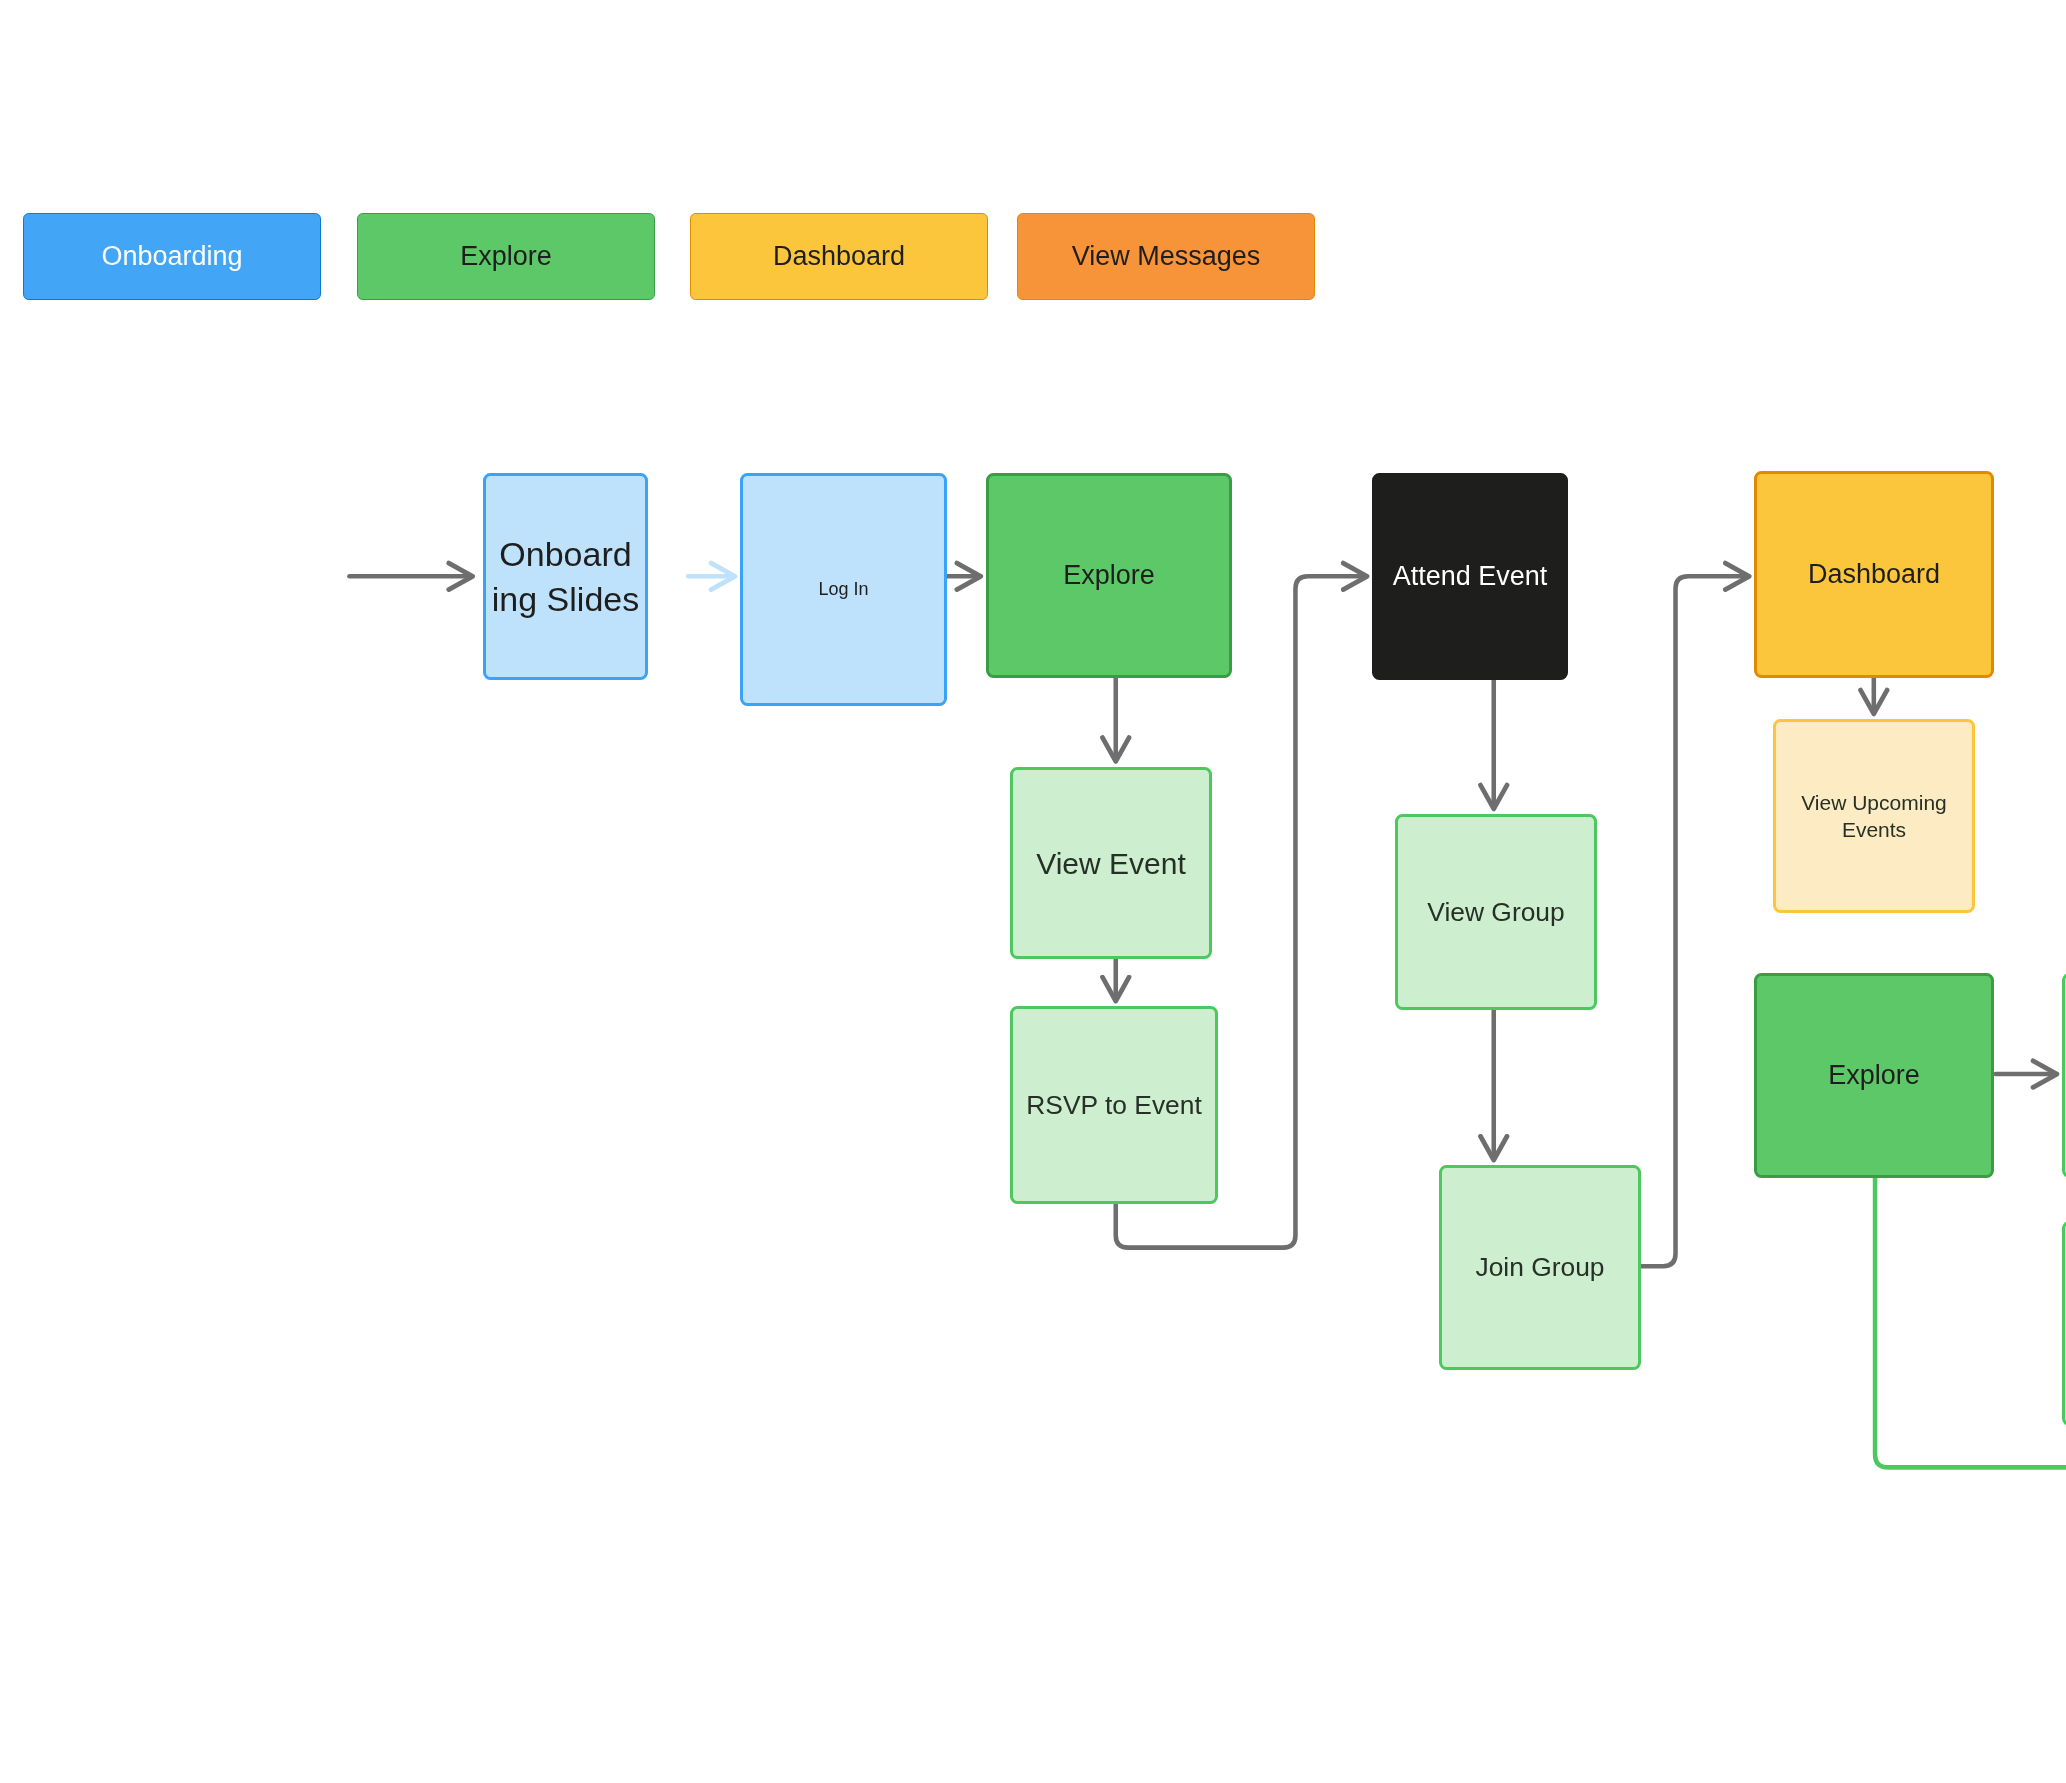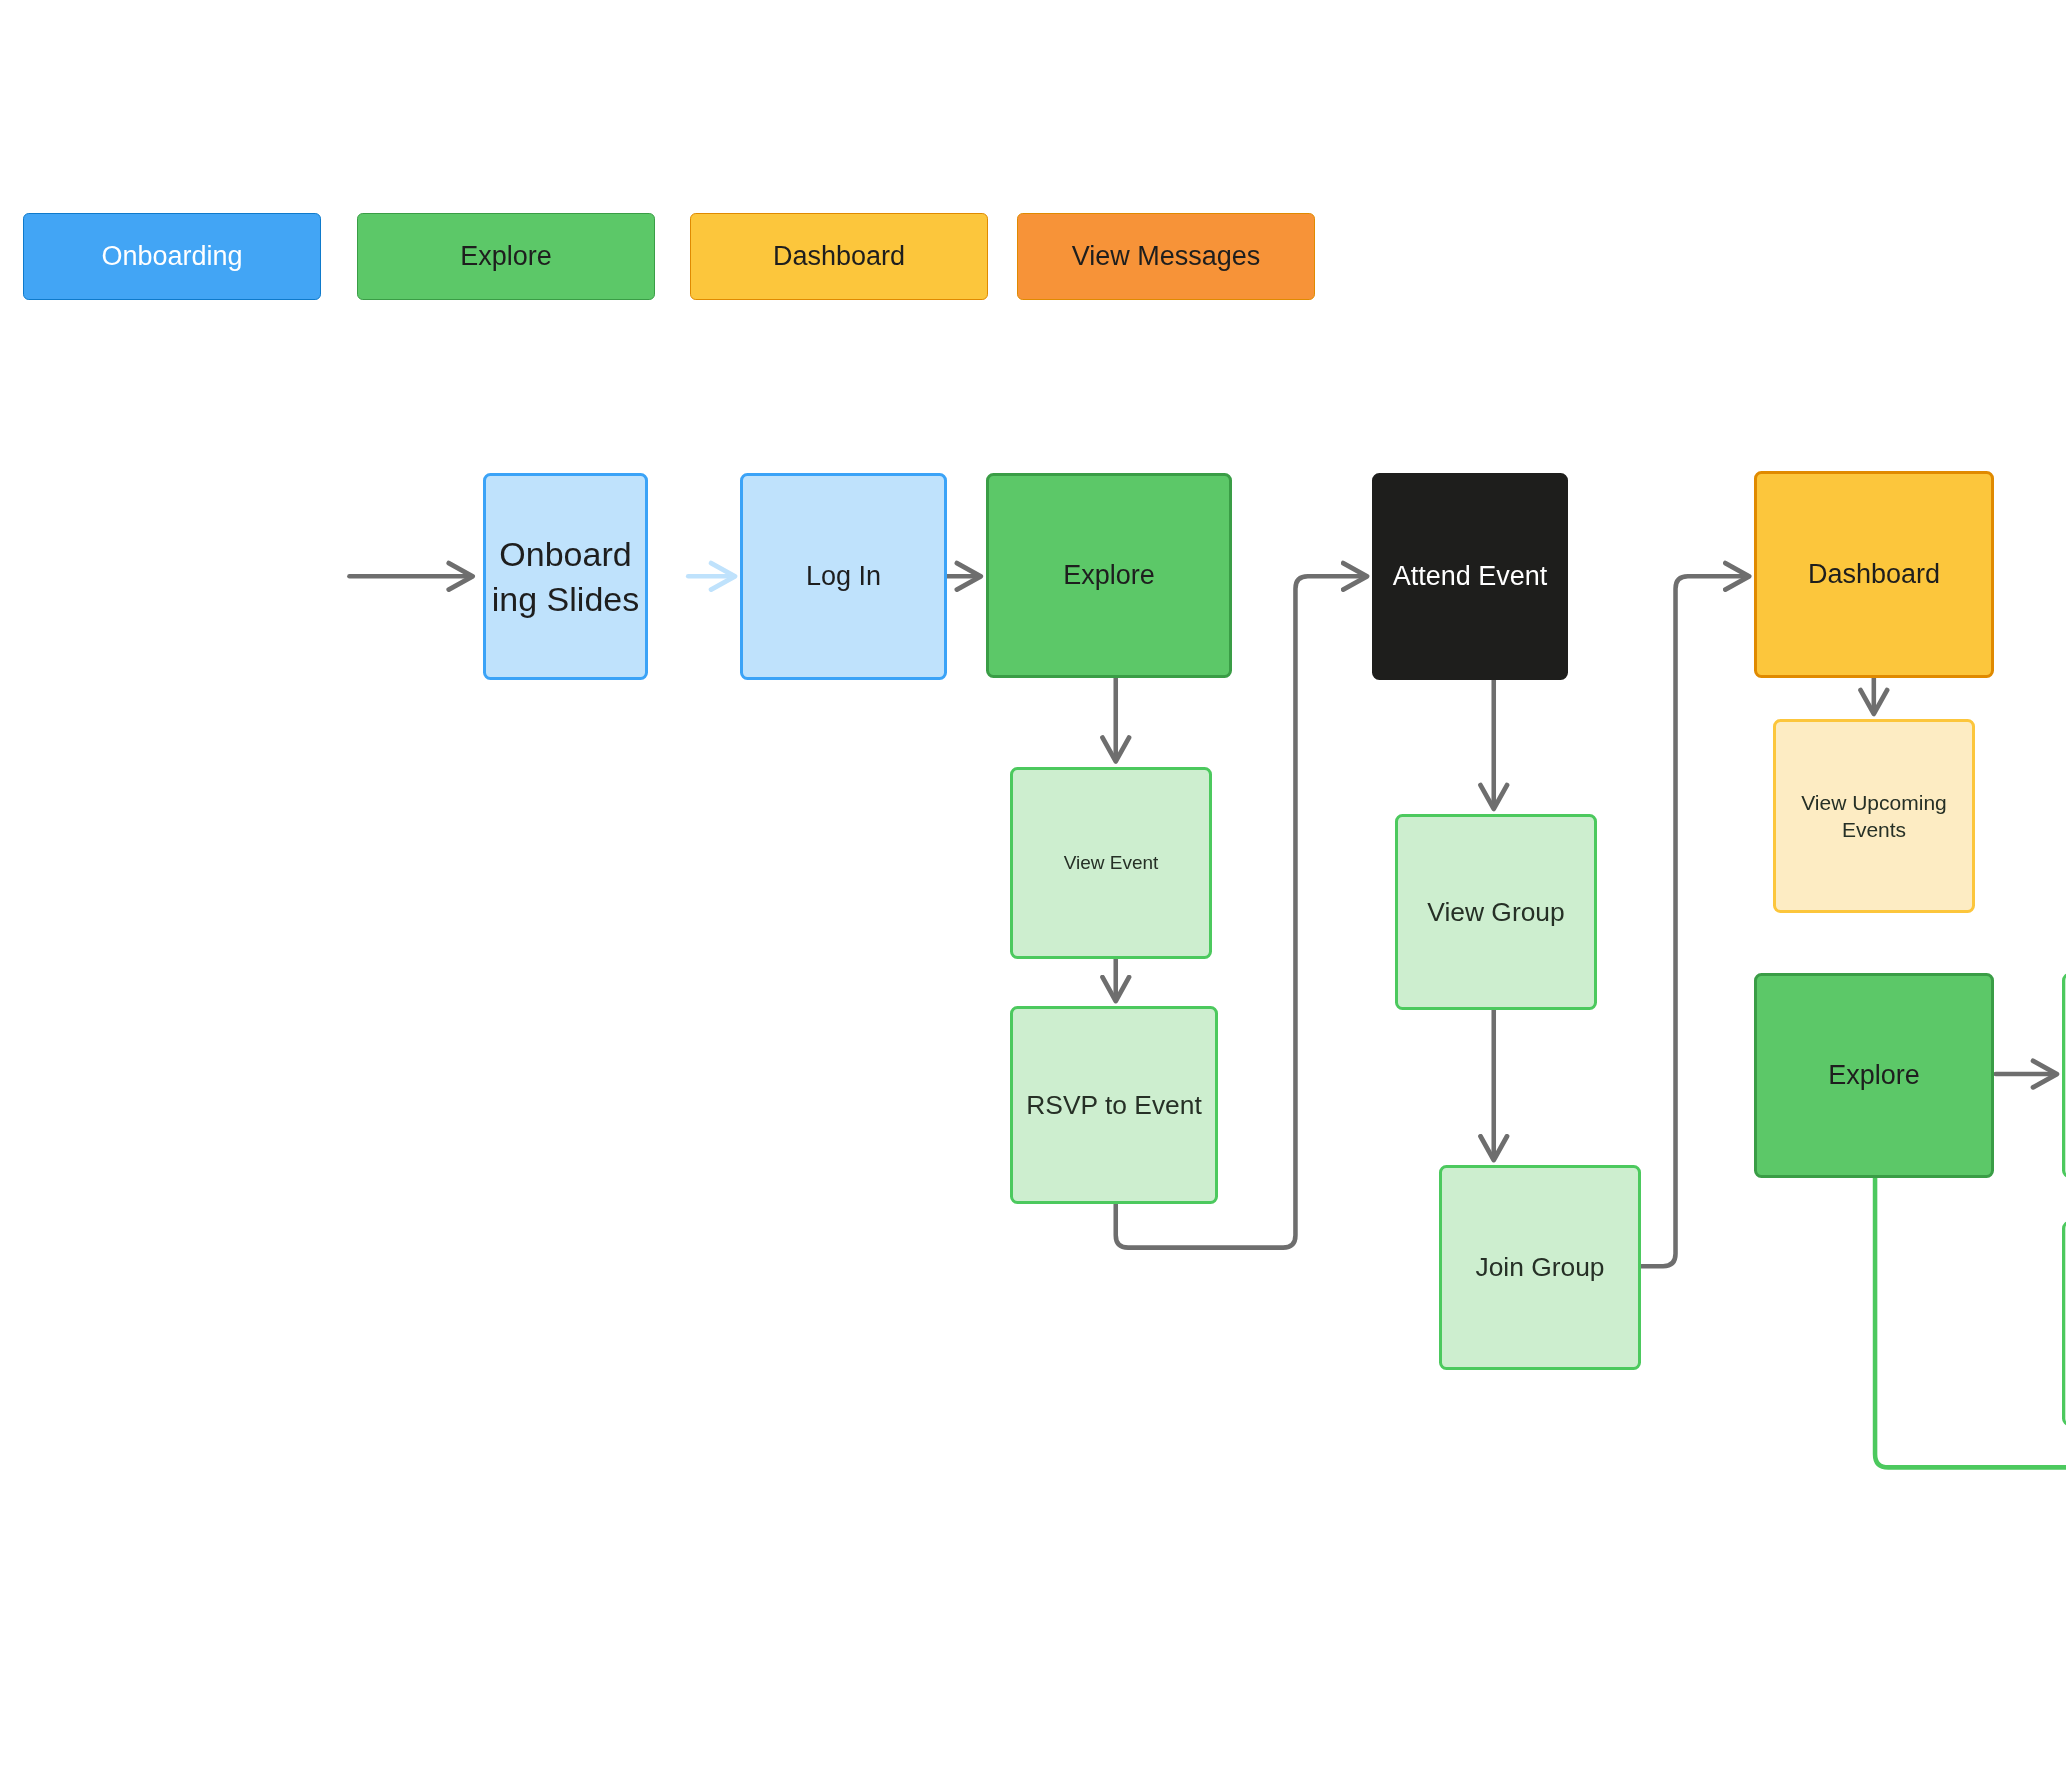--- a/index.html
+++ b/index.html
@@ -142,32 +142,32 @@
               background:#F79338; border-color:#E08A00; color:#1E1E1E;">
     <span class="nlabel">View Messages</span>
   </div>
 
 
   <div class="node rect" style="left:483px; top:473px; width:165px; height:207px;
               background:#BFE2FC; border-color:#3BA3F7; color:#1E1E1E; font-size:34px;">
     <span class="nlabel">Onboard ing Slides</span>
   </div>
 
-  <div class="node rect" style="left:740px; top:473px; width:207px; height:207px;
-              background:#BFE2FC; border-color:#3BA3F7; color:#1E1E1E; font-size:27px;">
+  <div class="node rect" style="left:740px; top:473px; width:207px; height:233px;
+              background:#BFE2FC; border-color:#3BA3F7; color:#1E1E1E; font-size:18px;">
     <span class="nlabel">Log In</span>
   </div>
 
   <div class="node rect" style="left:986px; top:473px; width:246px; height:205px;
               background:#5CC868; border-color:#3A9D46; color:#1E1E1E; font-size:27px;">
     <span class="nlabel">Explore</span>
   </div>
 
   <div class="node rect" style="left:1010px; top:767px; width:202px; height:192px;
-              background:#CDEECF; border-color:#4CC95E; color:#263026; font-size:19px;">
+              background:#CDEECF; border-color:#4CC95E; color:#263026; font-size:30px;">
     <span class="nlabel">View Event</span>
   </div>
 
   <div class="node rect" style="left:1010px; top:1006px; width:208px; height:198px;
               background:#CDEECF; border-color:#4CC95E; color:#263026; font-size:26.4px;">
     <span class="nlabel">RSVP to Event</span>
   </div>
 
   <div class="node rect" style="left:1372px; top:473px; width:196px; height:207px;
               background:#1E1E1C; border-color:#1E1E1C; color:#ffffff; font-size:27px;">

